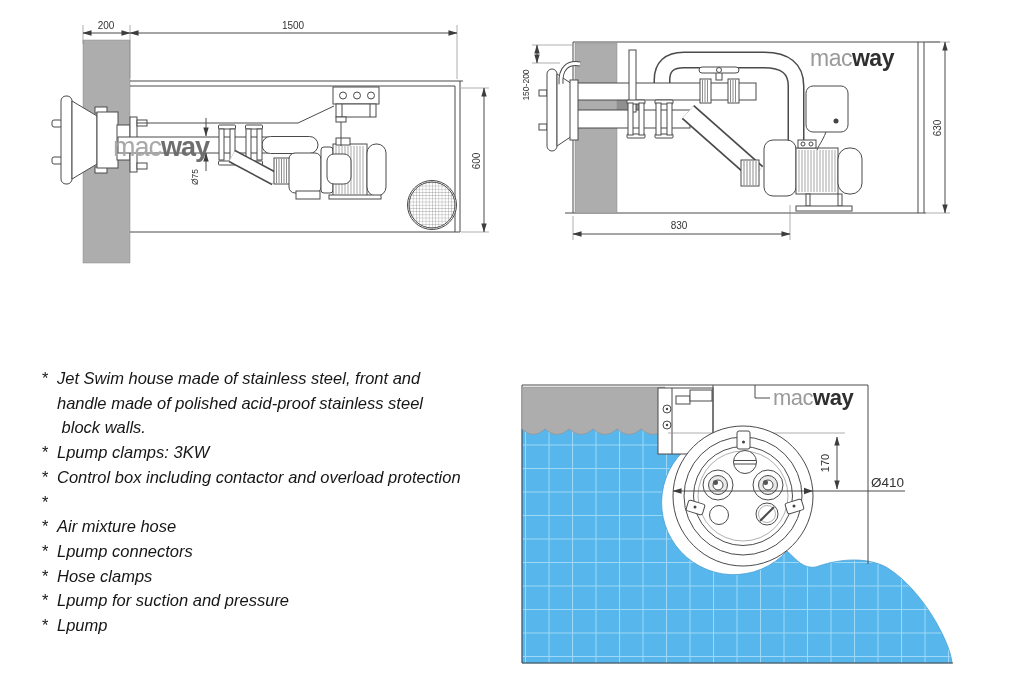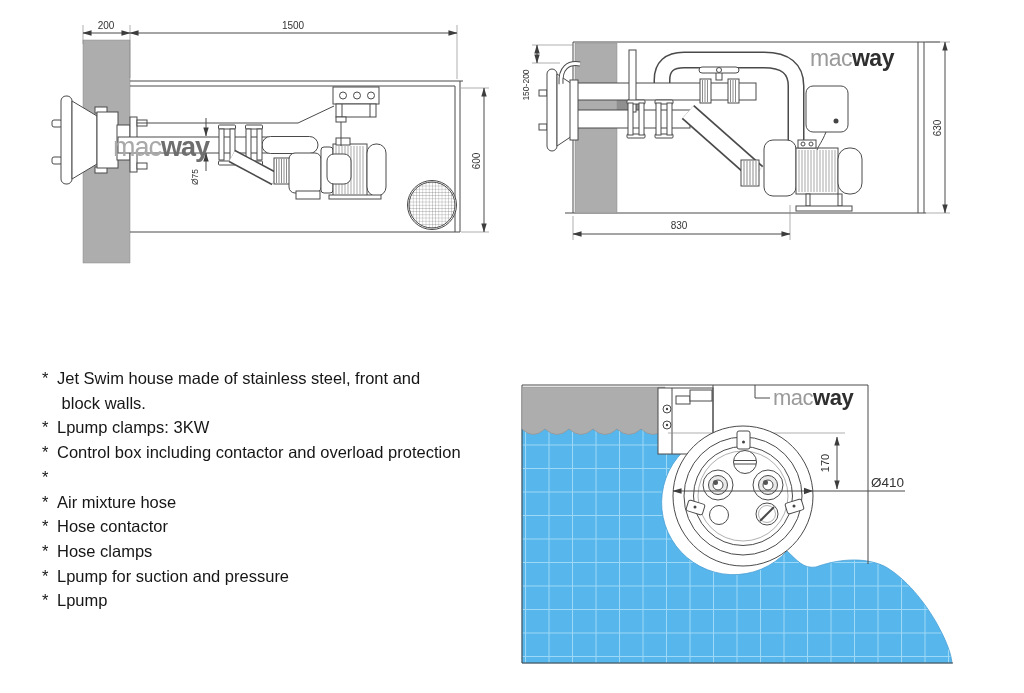--- a/index.html
+++ b/index.html
@@ -4,21 +4,21 @@
 <style>
   html,body{margin:0;padding:0;background:#fff;}
   .page{position:relative;width:1024px;height:693px;background:#ffffff;overflow:hidden;
         font-family:"Liberation Sans",sans-serif;}
   .canvas{position:absolute;left:0;top:0;}
   
   .features{position:absolute;left:42px;top:366px;width:480px;color:#161616;
             font-size:16.5px;line-height:24.7px;}
   .feat-row{display:flex;}
   .bullet{width:15px;flex:0 0 15px;white-space:pre;}
-  .ftext{white-space:pre;}
+  .ftext{white-space:pre;font-style:italic;}
   
   text{font-family:"Liberation Sans",sans-serif;}
   .dim{fill:#333;font-size:10px;}
   .dim-sm{fill:#333;font-size:8.5px;}
   .dim-md{fill:#333;font-size:11px;}
   .dim-lg{fill:#333;font-size:13.5px;}
   .logo-mac{fill:#9a9a9a;font-weight:400;letter-spacing:-0.5px;}
   .logo-way{fill:#2f2f2f;font-weight:700;letter-spacing:-0.5px;}
   .wm-mac{fill:#a9a9a9;font-weight:400;letter-spacing:-1px;}
   .wm-way{fill:#6e6e6e;font-weight:700;letter-spacing:-1px;}
@@ -312,20 +312,24 @@
   </g>
 </svg>
 
 <div class="features">
   <div class="feat-row">
         <span class="bullet">*</span>
         <span class="ftext">Jet Swim house made of stainless steel, front and</span>
       </div>
   <div class="feat-row">
         <span class="bullet"></span>
+        <span class="ftext">handle made of polished acid-proof stainless steel</span>
+      </div>
+  <div class="feat-row">
+        <span class="bullet"></span>
       </div>
   <div class="feat-row">
         <span class="bullet"></span>
         <span class="ftext"> block walls.</span>
       </div>
   <div class="feat-row">
         <span class="bullet">*</span>
         <span class="ftext">Lpump clamps: 3KW</span>
       </div>
   <div class="feat-row">
@@ -334,21 +338,21 @@
       </div>
   <div class="feat-row">
         <span class="bullet">*</span>
       </div>
   <div class="feat-row">
         <span class="bullet">*</span>
         <span class="ftext">Air mixture hose</span>
       </div>
   <div class="feat-row">
         <span class="bullet">*</span>
-        <span class="ftext">Hose contactor</span>
+        <span class="ftext">Lpump connectors</span>
       </div>
   <div class="feat-row">
         <span class="bullet">*</span>
         <span class="ftext">Hose clamps</span>
       </div>
   <div class="feat-row">
         <span class="bullet">*</span>
         <span class="ftext">Lpump for suction and pressure</span>
       </div>
   <div class="feat-row">

